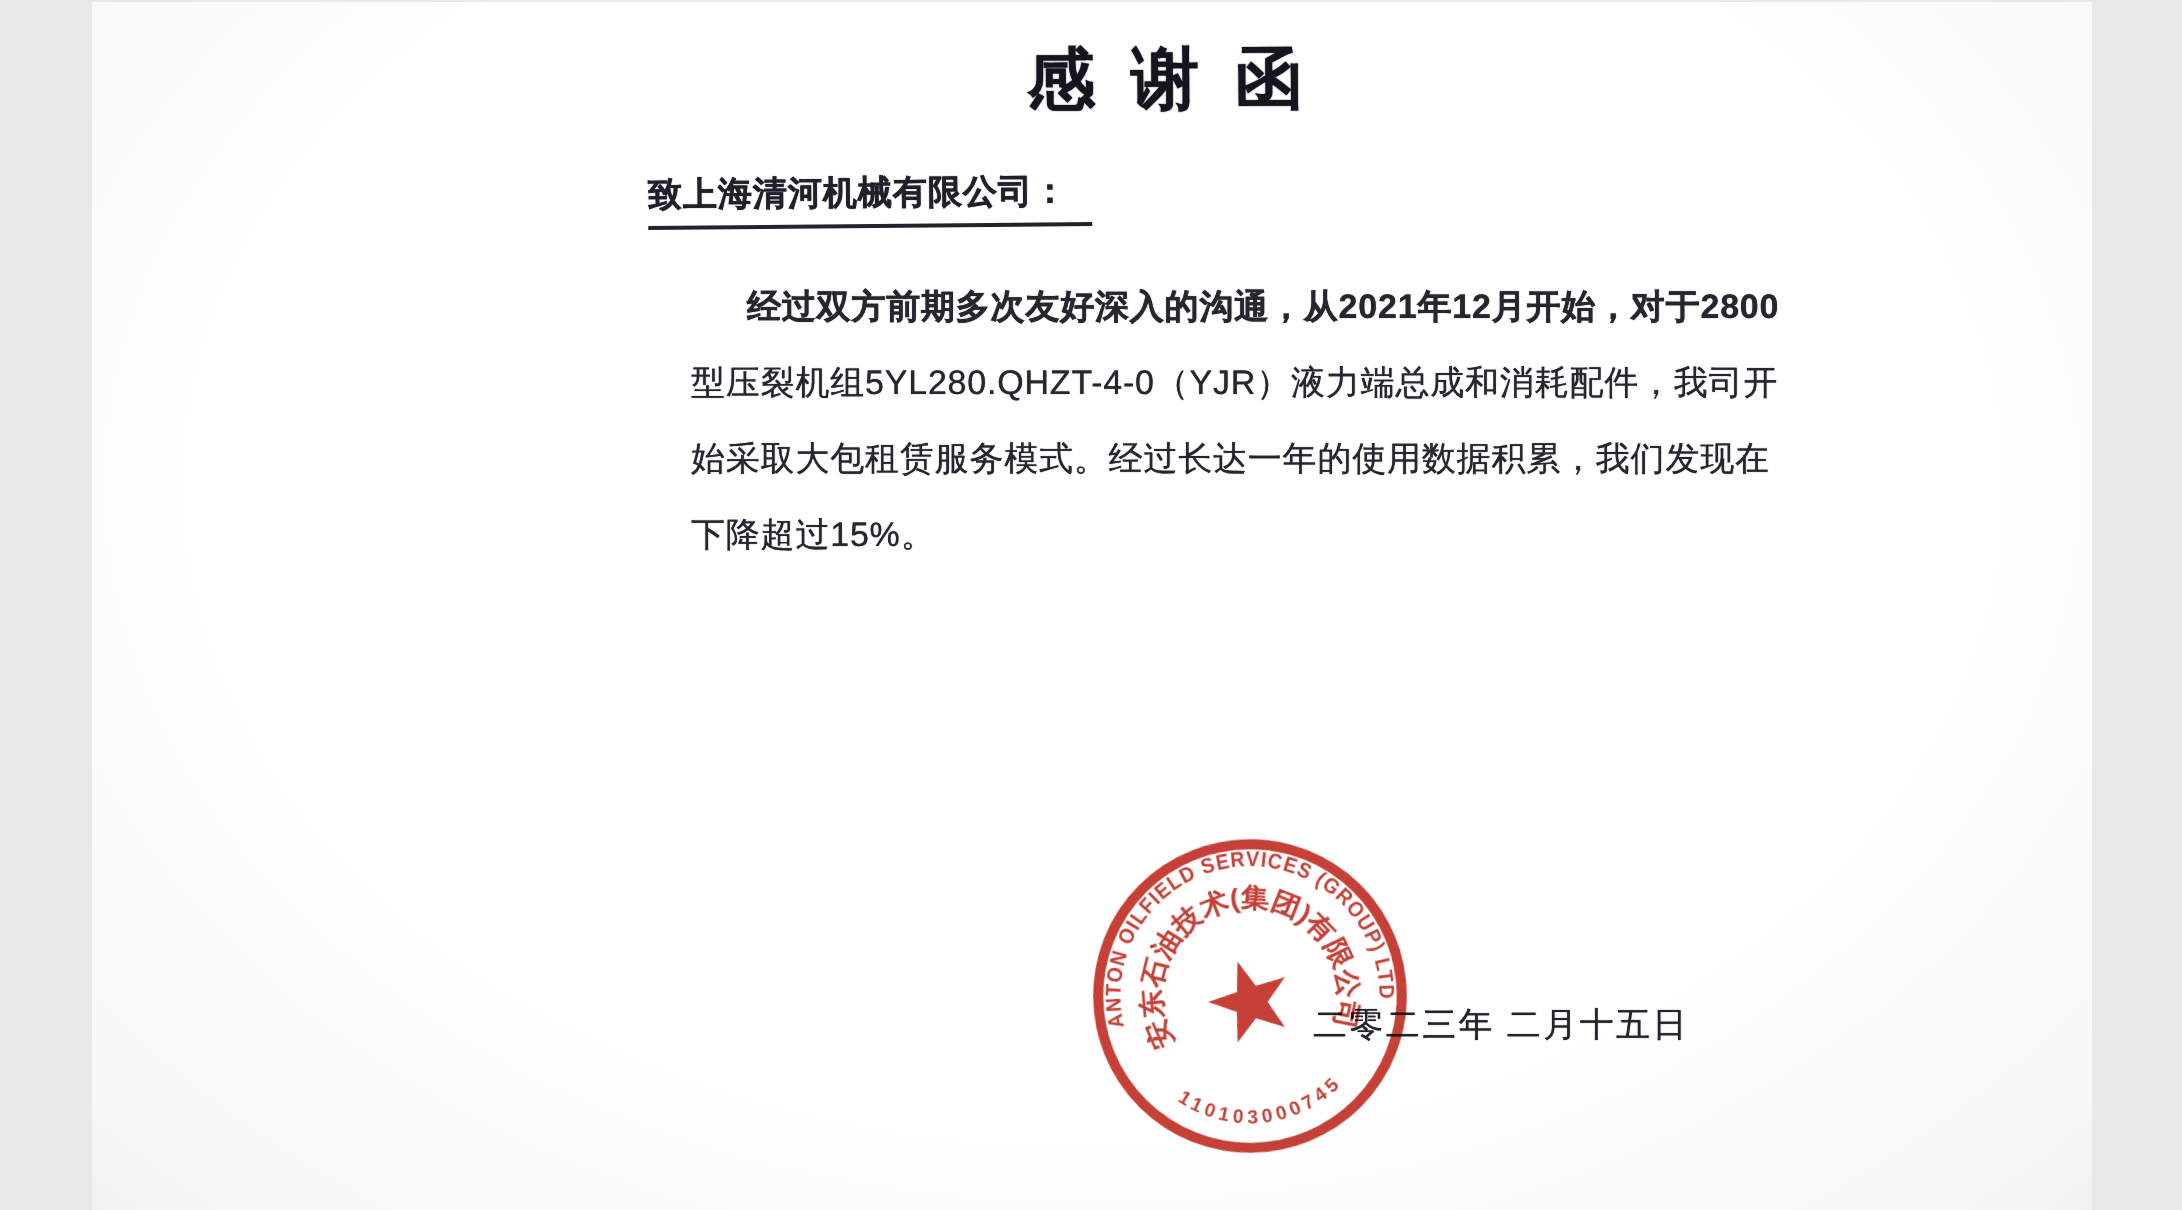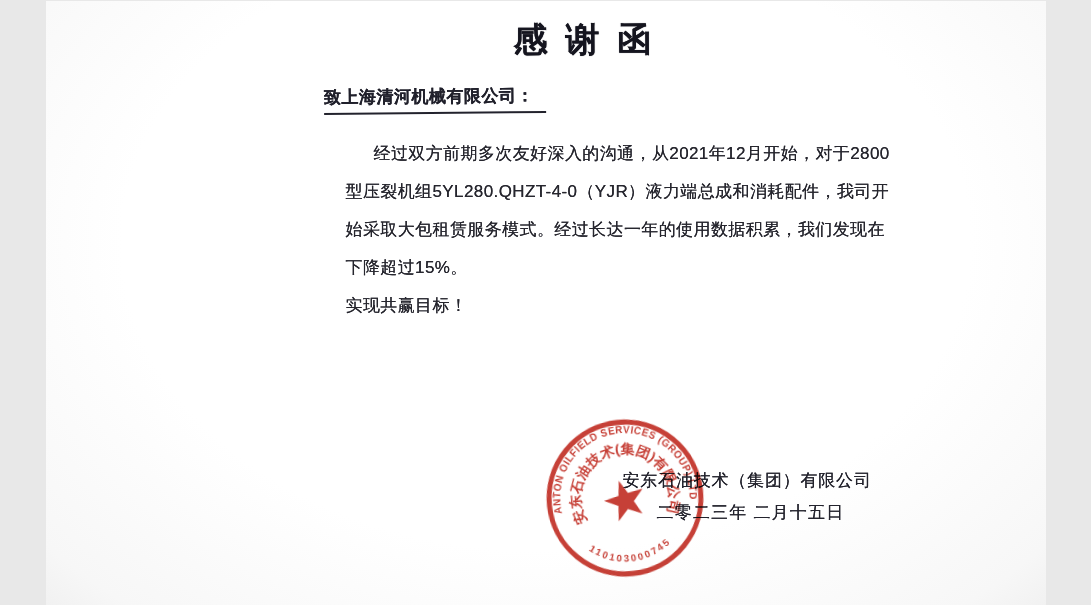--- a/index.html
+++ b/index.html
@@ -53,21 +53,21 @@
   }
   .line {
     height: 38px;
     line-height: 38px;
     font-size: 17px;
     letter-spacing: 0.4px;
     white-space: nowrap;
     color: #26262e;
     text-shadow: 0 0 0.5px #2a2a33;
   }
-  .line.indent { padding-left: 28px; }
+  .line.indent { padding-left: 28px; font-weight: bold; }
   .sig-company {
     position: absolute;
     top: 468px;
     left: 577px;
     font-size: 17px;
     letter-spacing: 0.8px;
     color: #23232d;
     text-shadow: 0 0 0.5px #23232d;
     white-space: nowrap;
   }
@@ -107,24 +107,22 @@
 
   <div class="title">感谢函</div>
 
   <div class="salutation">致上海清河机械有限公司：</div>
 
   <div class="body-block">
     <div class="line indent">经过双方前期多次友好深入的沟通，从2021年12月开始，对于2800</div>
     <div class="line">型压裂机组5YL280.QHZT-4-0（YJR）液力端总成和消耗配件，我司开</div>
     <div class="line">始采取大包租赁服务模式。经过长达一年的使用数据积累，我们发现在</div>
     <div class="line">下降超过15%。</div>
-    <div class="line">实现共赢目标！</div>
   </div>
 
-  <div class="sig-company">安东石油技术（集团）有限公司</div>
 
   <div class="sig-date">二零二三年 二月十五日</div>
 
   <svg class="stamp" viewBox="0 0 170 170" xmlns="http://www.w3.org/2000/svg">
     <defs>
       <path id="arcTop" d="M 22,96.1 A 64,64 0 1 1 148,96.1" fill="none"></path>
       <path id="arcInner" d="M 46.9,107 A 44,44 0 1 1 123.1,107" fill="none"></path>
       <path id="arcBottom" d="M 33.4,121.1 A 63,63 0 0 0 136.6,121.1" fill="none"></path>
     </defs>
 

